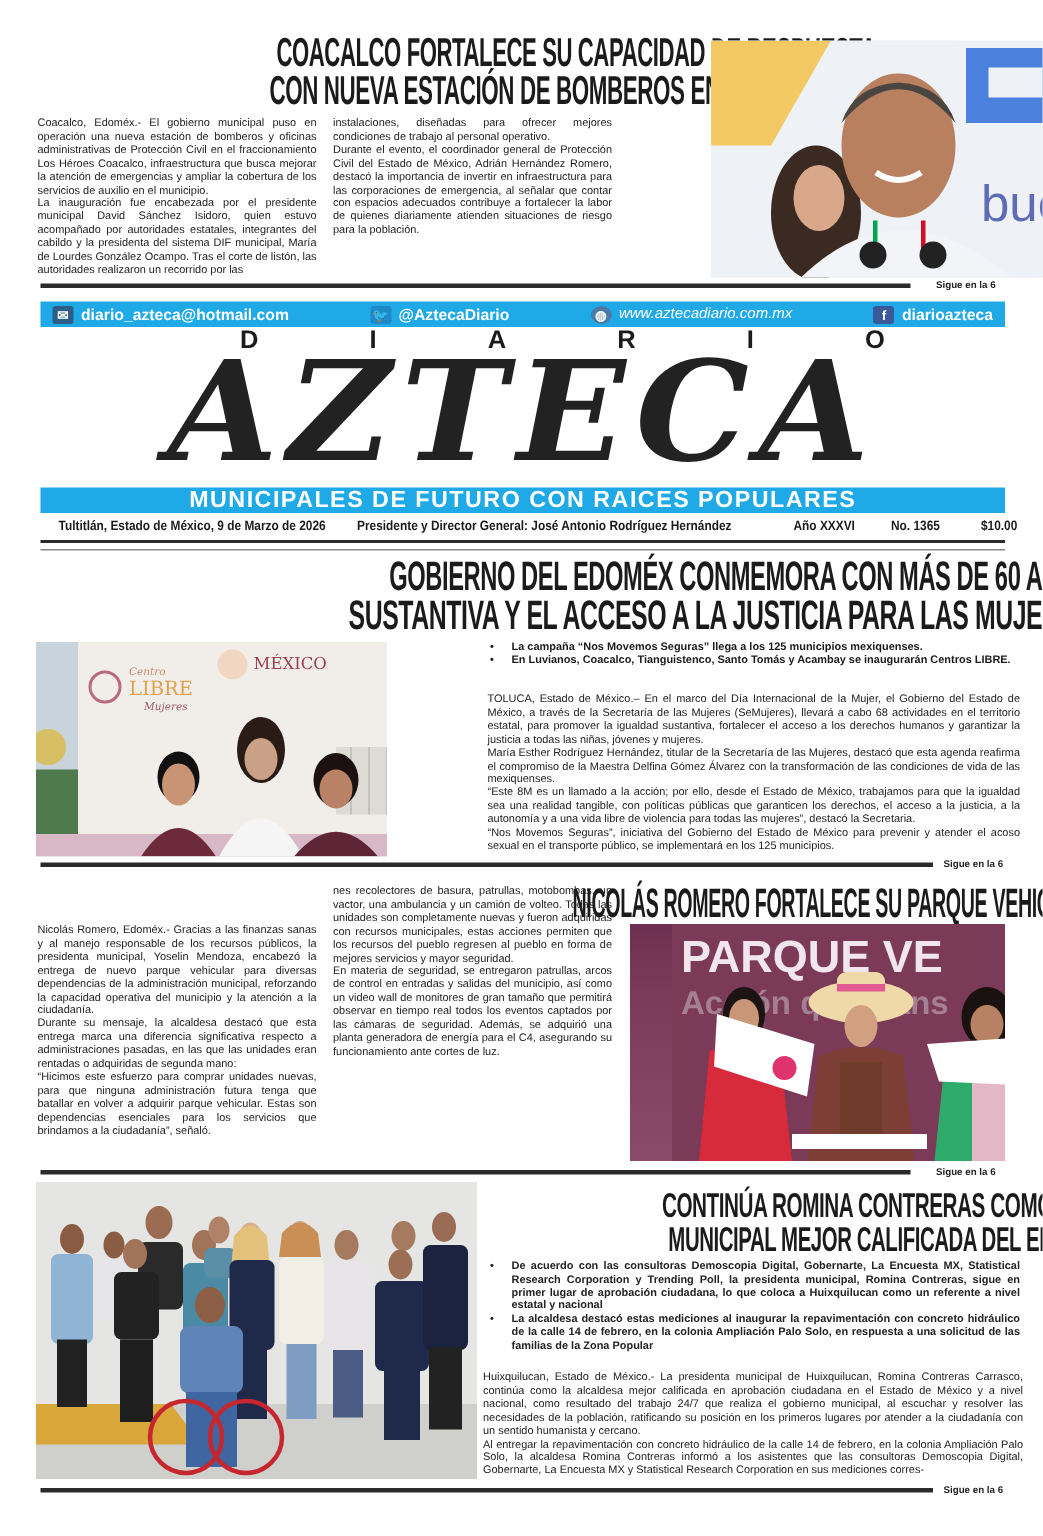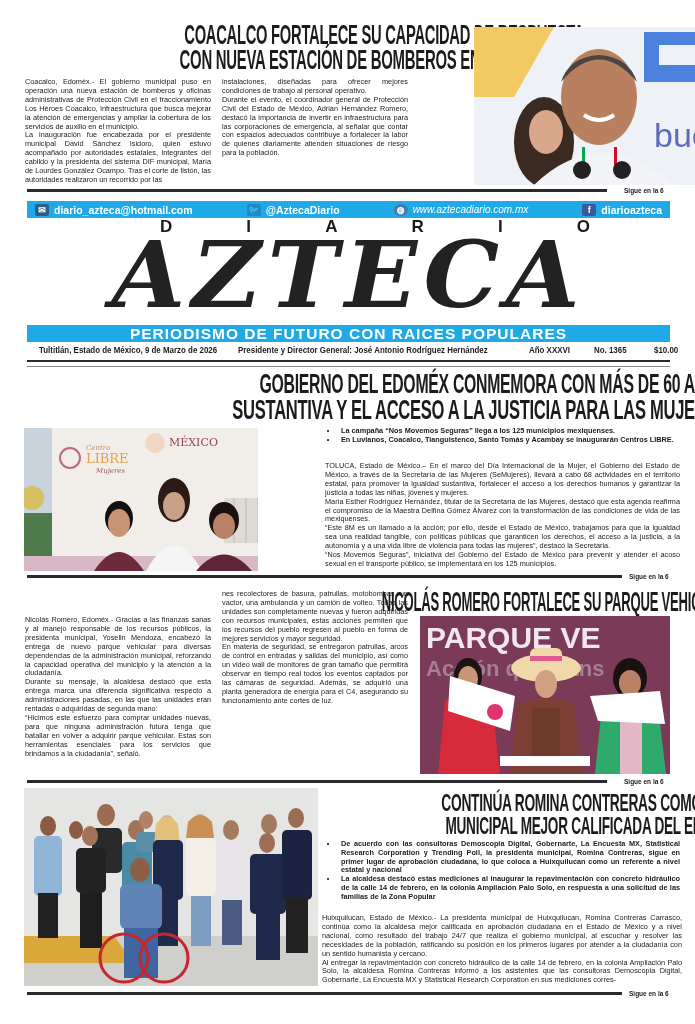--- a/index.html
+++ b/index.html
@@ -76,21 +76,21 @@
     .bullets li { list-style: none; display:flex; gap: 10px; margin-bottom: 0; }
     .bullets li .dot { width: 6px; flex: none; text-align: center; }
     #s2-body { position: absolute; left: 325px; top: 462px; width: 355px; }
 
     
     #s3-title { position: absolute; left: 10px; top: 588px; width: 675px; }
     #s3-title .line { font-size: 27.5px; height: 26px; display: block; }
     #s3-col1 { position: absolute; left: 25px; top: 616px; width: 186px; }
     #s3-col2 { position: absolute; left: 222px; top: 590px; width: 186px; }
     #s3-photo { left: 420px; top: 616px; width: 250px; height: 158px;
-      background: linear-gradient(180deg, #6e3050 0%, #7c3a5b 30%, #8a4a6a 100%); }
+      background: linear-gradient(180deg, #6e3050 0%, #7c3a5b 30%, #8a4a6a 100%); padding-left: 28px; }
 
     
     #s4-photo { left: 24px; top: 788px; width: 294px; height: 198px;
       background: linear-gradient(180deg, #e3e4e2 0%, #d9dcda 60%, #c9c5b7 100%); }
     #s4-title { position: absolute; left: 318px; top: 792px; width: 370px; }
     #s4-title .line { font-size: 23px; height: 23px; display:block; }
     #s4-bullets { position: absolute; left: 325px; top: 840px; width: 355px; font-size: 7.3px; font-weight: bold; line-height: 8.8px; }
     #s4-body { position: absolute; left: 322px; top: 914px; width: 360px; }
   </style>
 </head>
@@ -151,21 +151,21 @@
 
 <div id="diario-word">
   <span>D</span>
   <span>I</span>
   <span>A</span>
   <span>R</span>
   <span>I</span>
   <span>O</span>
 </div>
 <div id="azteca-word"><span>AZTECA</span></div>
-<div id="slogan">PERIODISMO DE FUTURO CON RAICES POPULARES</div>
+<div id="slogan">MUNICIPALES DE FUTURO CON RAICES POPULARES</div>
 <div id="info-line">
   <span>Tultitlán, Estado de México, 9 de Marzo de 2026</span>
   <span style="margin-left:-40px;">Presidente y Director General: José Antonio Rodríguez Hernández</span>
   <span style="margin-left:-30px;">Año XXXVI</span>
   <span style="margin-left:-18px;">No. 1365</span>
   <span style="margin-left:-14px;">$10.00</span>
 </div>
 <div class="rule" style="left:27px; top:360px; width:643px; height:2px;"></div>
 <div class="rule" style="left:27px; top:366px; width:643px; height:1px; background:#888;"></div>
 
@@ -221,21 +221,21 @@
 </div>
 <div class="rule" style="left:27px; top:575px; width:595px;"></div>
 <div class="sigue" style="left:629px; top:573px;">Sigue en la 6</div>
 
 <div id="s3-title">
   <span class="headline line"><span class="cond" style="transform: scaleX(0.476);">NICOLÁS ROMERO FORTALECE SU PARQUE VEHICULAR Y SERVICIOS MUNICIPALES CON FINANZAS SANAS</span></span>
 </div>
 <div id="s3-col1" class="body-text">
   <p>Nicolás Romero, Edoméx.- Gracias a las finanzas sanas y al manejo responsable de los recursos públicos, la presidenta municipal, Yoselin Mendoza, encabezó la entrega de nuevo parque vehicular para diversas dependencias de la administración municipal, reforzando la capacidad operativa del municipio y la atención a la ciudadanía.</p>
   <p>Durante su mensaje, la alcaldesa destacó que esta entrega marca una diferencia significativa respecto a administraciones pasadas, en las que las unidades eran rentadas o adquiridas de segunda mano:</p>
-  <p>“Hicimos este esfuerzo para comprar unidades nuevas, para que ninguna administración futura tenga que batallar en volver a adquirir parque vehicular. Estas son herramientas esenciales para los servicios que brindamos a la ciudadanía”, señaló.</p>
+  <p>“Hicimos este esfuerzo para comprar unidades nuevas, para que ninguna administración futura tenga que batallar en volver a adquirir parque vehicular. Estas son dependencias esenciales para los servicios que brindamos a la ciudadanía”, señaló.</p>
 </div>
 <div id="s3-col2" class="body-text">
   <p>nes recolectores de basura, patrullas, motobombas, un vactor, una ambulancia y un camión de volteo. Todas las unidades son completamente nuevas y fueron adquiridas con recursos municipales, estas acciones permiten que los recursos del pueblo regresen al pueblo en forma de mejores servicios y mayor seguridad.</p>
   <p>En materia de seguridad, se entregaron patrullas, arcos de control en entradas y salidas del municipio, así como un video wall de monitores de gran tamaño que permitirá observar en tiempo real todos los eventos captados por las cámaras de seguridad. Además, se adquirió una planta generadora de energía para el C4, asegurando su funcionamiento ante cortes de luz.</p>
 </div>
 <div id="s3-photo" class="photo">
   <svg width="250" height="158" viewBox="0 0 250 158">
     <rect x="0" y="0" width="250" height="158" fill="#7a3a58"></rect>
     <text x="6" y="32" font-family="Liberation Sans, sans-serif" font-weight="bold" font-size="30" fill="#f1e6ee">PARQUE VE</text>
     <text x="6" y="60" font-family="Liberation Sans, sans-serif" font-weight="bold" font-size="22" fill="#a57f93">Acción que trans</text>

